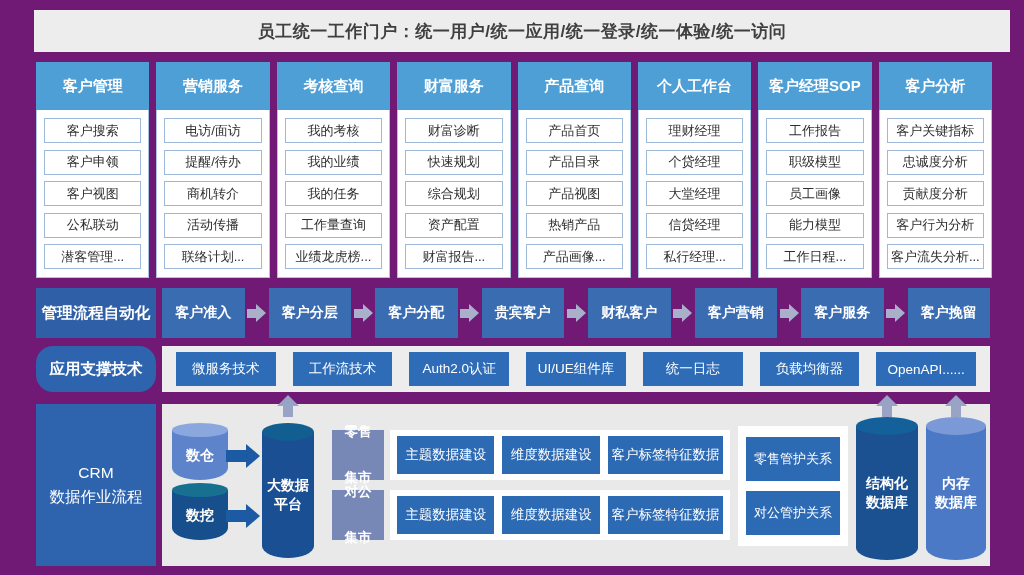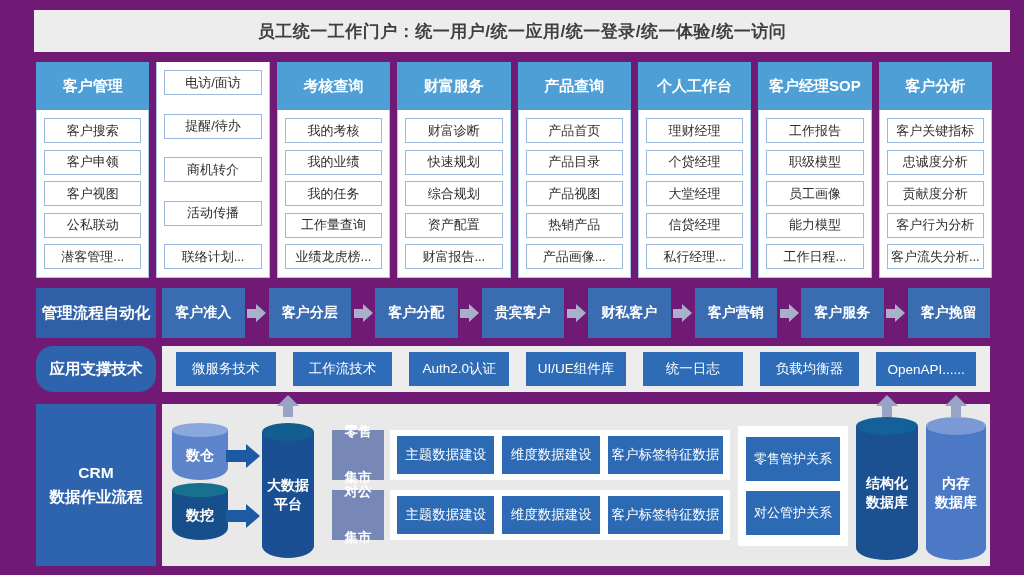--- a/index.html
+++ b/index.html
@@ -39,21 +39,21 @@
   .tech-row { position:absolute; left:36px; top:346px; width:954px; height:46px; display:flex; }
   .tech-label { background:#2e63ae;border-radius:17px; }
   .tech-strip { flex:1; margin-left:6px; background:#ededed; display:flex; align-items:center;
     gap:17px; padding:0 14px; }
   .tech-box { flex:1; height:34px; background:#2e6cb7; color:#fff; font-size:13.5px;
     display:flex; align-items:center; justify-content:center; white-space:nowrap; }
 
   
   .crm-section { position:absolute; left:36px; top:404px; width:954px; height:162px; display:flex; }
   .crm-label { width:120px; flex:none; background:#2e63ae; color:#fff; font-size:15.5px;
-    font-weight:bold; display:flex; flex-direction:column; align-items:center; justify-content:center;
+    font-weight:normal; display:flex; flex-direction:column; align-items:center; justify-content:center;
     line-height:1.55; }
   .crm-panel { flex:1; margin-left:6px; background:#e9e9e9; position:relative; }
 
   .cyl { position:absolute; display:flex; flex-direction:column; align-items:center;
     justify-content:center; color:#fff; font-weight:bold; text-align:center;
     border-radius:0 0 50% 50% / 0 0 12px 12px; }
   .cyl::before { content:""; position:absolute; left:0; right:0; top:-7px; height:14px;
     border-radius:50%; background:var(--cap); }
   .cyl span { display:block; position:relative; line-height:1.35; }
   .cyl-src { left:10px; width:56px; height:50px; font-size:14px; --cap:#8ba8de; background:#5d84cb; }
@@ -109,20 +109,21 @@
       <div class="col-header">客户管理</div>
       <div class="col-body">
         <div class="col-item">客户搜索</div>
         <div class="col-item">客户申领</div>
         <div class="col-item">客户视图</div>
         <div class="col-item">公私联动</div>
         <div class="col-item">潜客管理...</div>
       </div>
     </div>
     <div class="col">
+      <div class="col-header">营销服务</div>
       <div class="col-body">
         <div class="col-item">电访/面访</div>
         <div class="col-item">提醒/待办</div>
         <div class="col-item">商机转介</div>
         <div class="col-item">活动传播</div>
         <div class="col-item">联络计划...</div>
       </div>
     </div>
     <div class="col">
       <div class="col-header">考核查询</div>

